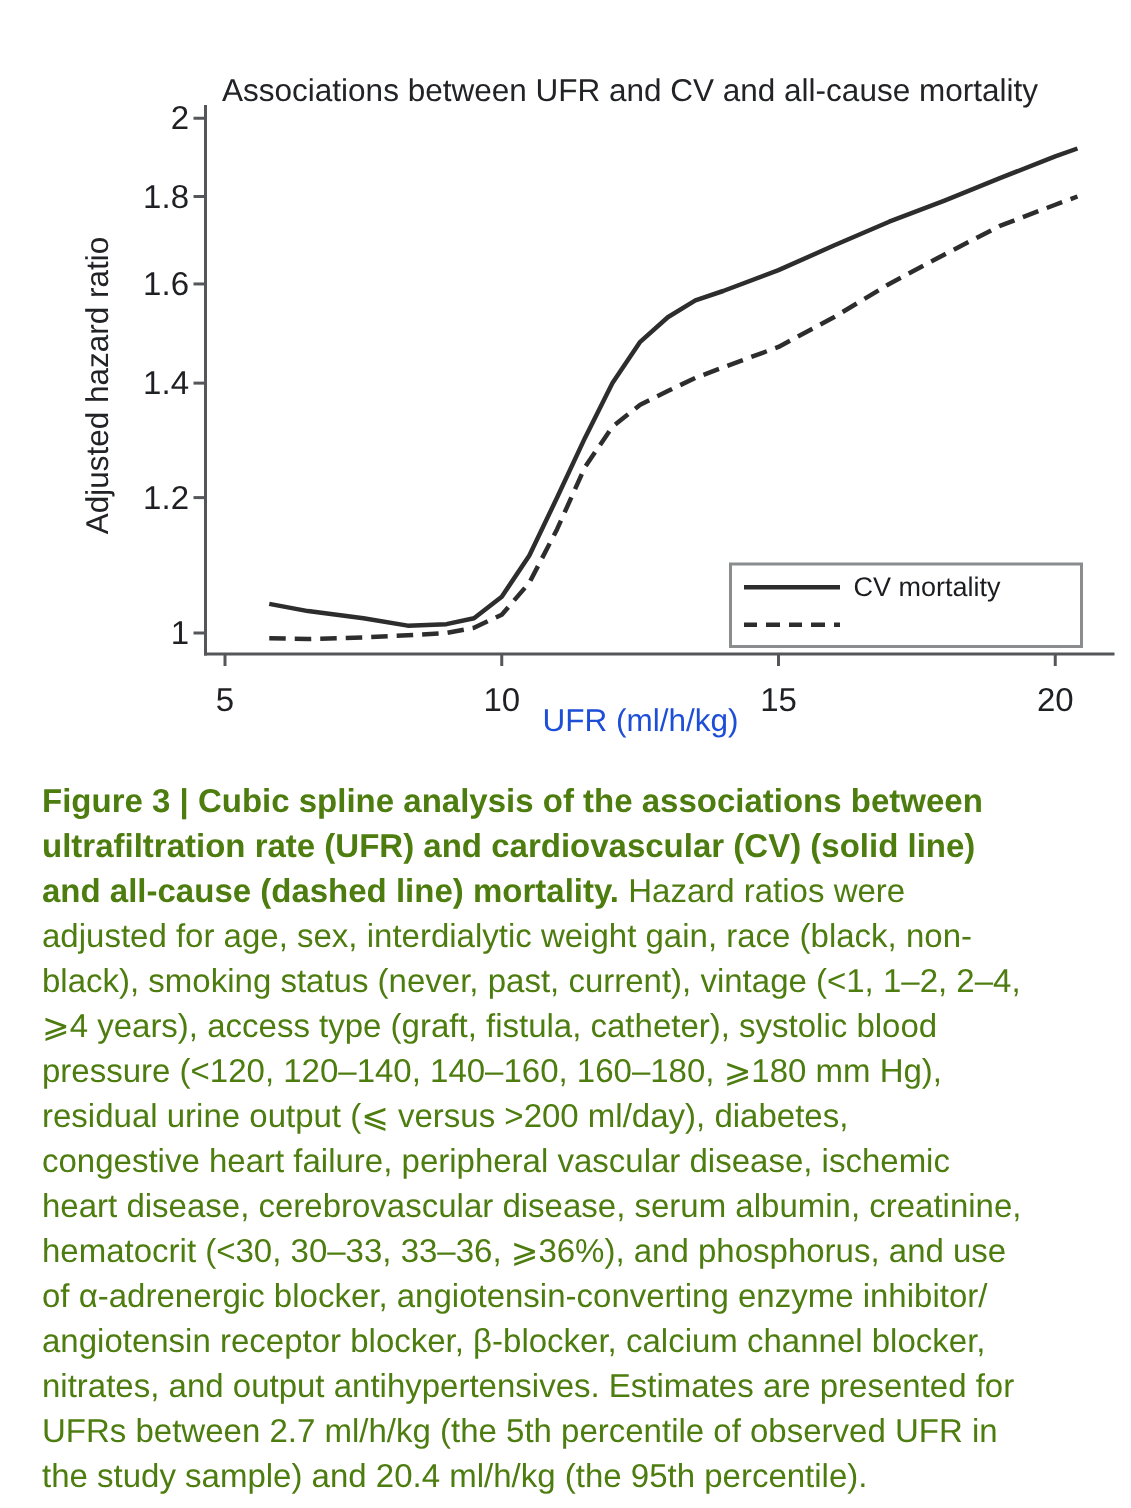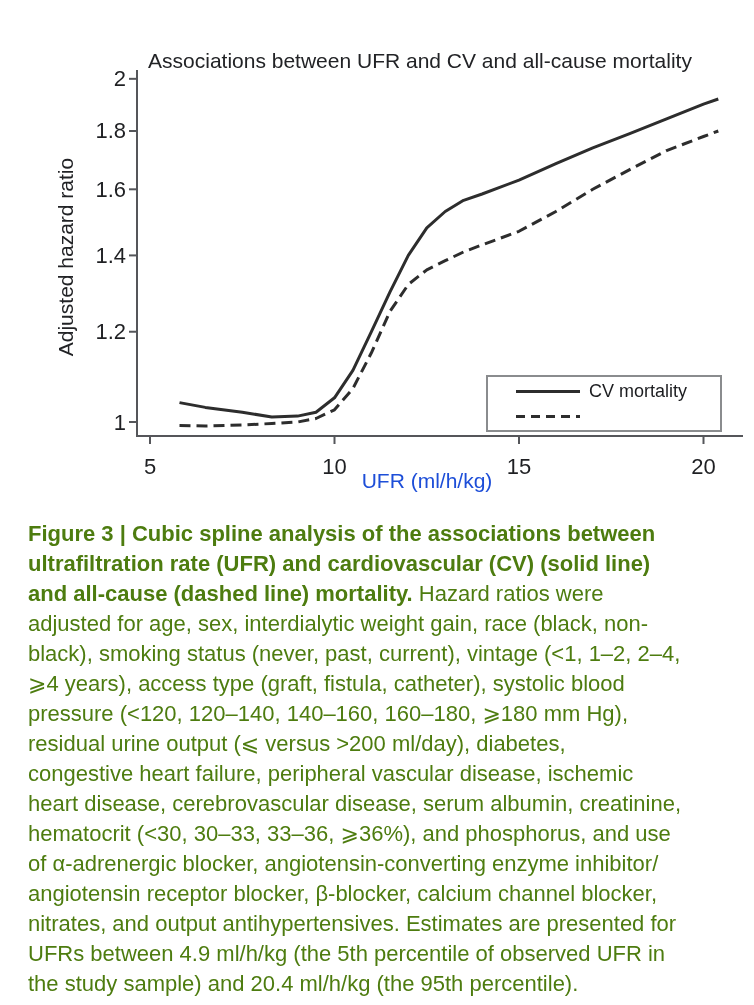--- a/index.html
+++ b/index.html
@@ -12,21 +12,21 @@
   #chart-svg { position:absolute; left:0; top:0; }
   #chart-title { left:420px; top:23px; transform:translateX(-50%);
     white-space:nowrap; font-size:21px; color:#222326;margin-top:26px; }
   #y-title { left:66px; top:257px; transform:translate(-50%,-50%) rotate(-90deg);
     white-space:nowrap; font-size:21px; color:#222326; }
   #x-title { left:427px; top:469px; transform:translateX(-50%);
     white-space:nowrap; font-size:21px; color:#1d4ed8; }
   .legend { left:486px; top:375px; width:236px; height:57px;
     border:2px solid #8a8c8e; box-sizing:border-box; background:#ffffff;
     display:flex; flex-direction:column; justify-content:space-evenly;
-    padding-left:28px; }
+    padding-left:8px; }
   .legend-row { display:flex; align-items:center; gap:9px; height:22px; }
   .sample { width:64px; height:3px; flex:0 0 auto; }
   .sample.solid { background:#2d2d2d; }
   .sample.dashed { background:repeating-linear-gradient(90deg,#2d2d2d 0 9px,transparent 9px 15px); }
   .legend-label { font-size:18px; white-space:nowrap; color:#1c1d20; }
   .caption { left:28px; top:519px; width:712px; font-size:22px;
     line-height:30px; color:#4d7c0f; }
   .cap-line { white-space:nowrap; transform-origin:0 50%; }
   .cap-line b { font-weight:bold; }
 </style>
@@ -86,17 +86,17 @@
       <div class="cap-line"><span>black), smoking status (never, past, current), vintage (&lt;1, 1–2, 2–4,</span></div>
       <div class="cap-line"><span>⩾4 years), access type (graft, fistula, catheter), systolic blood</span></div>
       <div class="cap-line"><span>pressure (&lt;120, 120–140, 140–160, 160–180, ⩾180 mm Hg),</span></div>
       <div class="cap-line"><span>residual urine output (⩽ versus &gt;200 ml/day), diabetes,</span></div>
       <div class="cap-line"><span>congestive heart failure, peripheral vascular disease, ischemic</span></div>
       <div class="cap-line"><span>heart disease, cerebrovascular disease, serum albumin, creatinine,</span></div>
       <div class="cap-line"><span>hematocrit (&lt;30, 30–33, 33–36, ⩾36%), and phosphorus, and use</span></div>
       <div class="cap-line"><span>of α-adrenergic blocker, angiotensin-converting enzyme inhibitor/</span></div>
       <div class="cap-line"><span>angiotensin receptor blocker, β-blocker, calcium channel blocker,</span></div>
       <div class="cap-line"><span>nitrates, and output antihypertensives. Estimates are presented for</span></div>
-      <div class="cap-line"><span>UFRs between 4.9 ml/h/kg (the 5th percentile of observed UFR in</span></div>
+      <div class="cap-line"><span>UFRs between 2.7 ml/h/kg (the 5th percentile of observed UFR in</span></div>
       <div class="cap-line"><span>the study sample) and 20.4 ml/h/kg (the 95th percentile).</span></div>
     </div>
 
 </div>
 
 </body></html>

